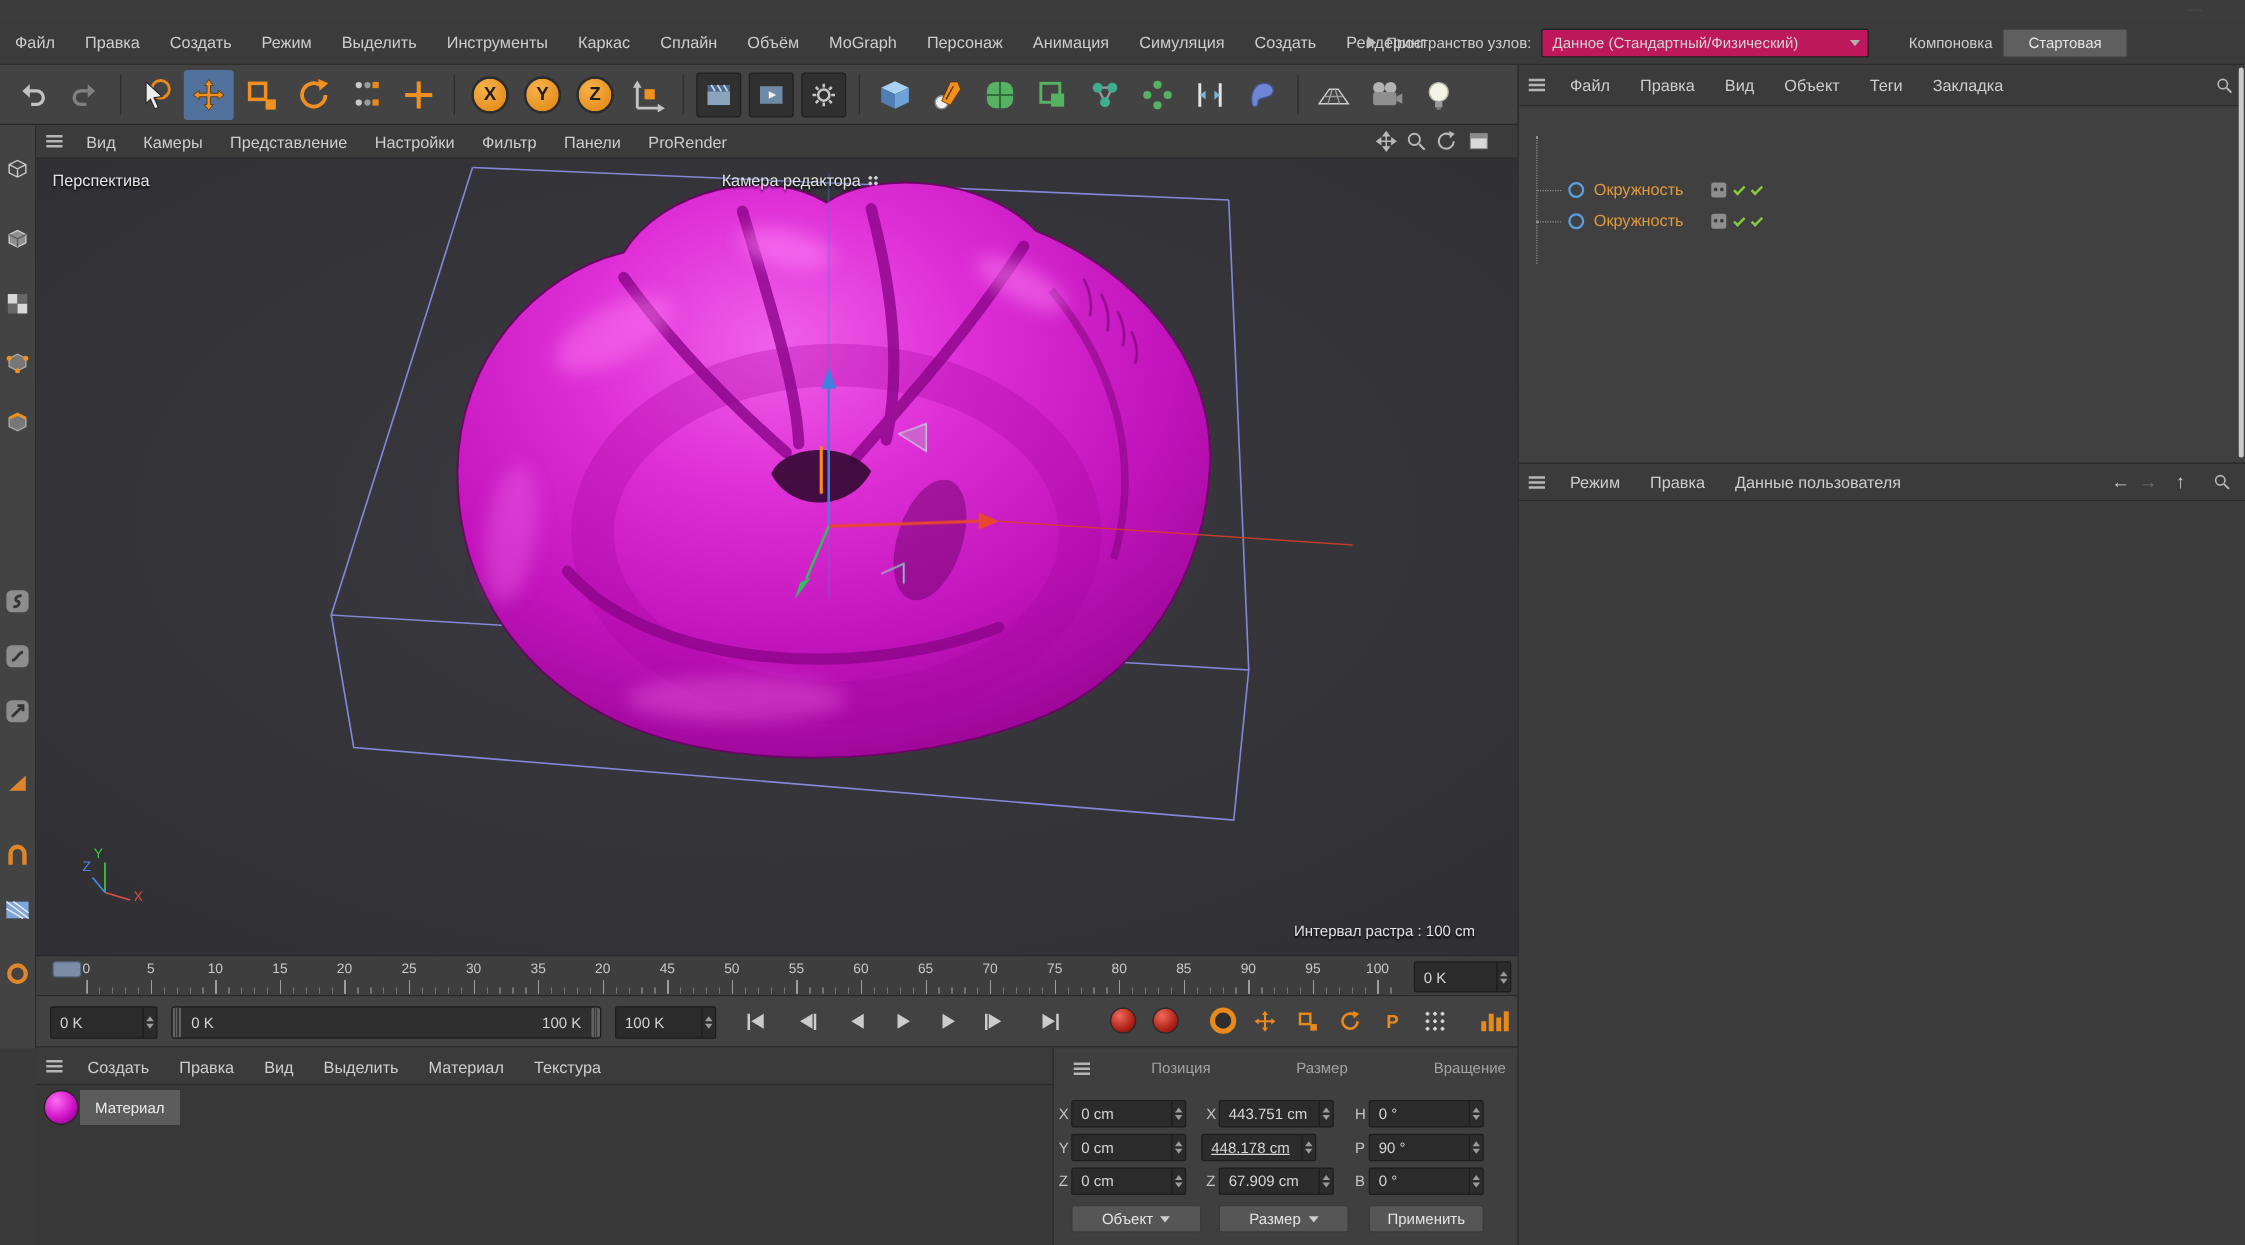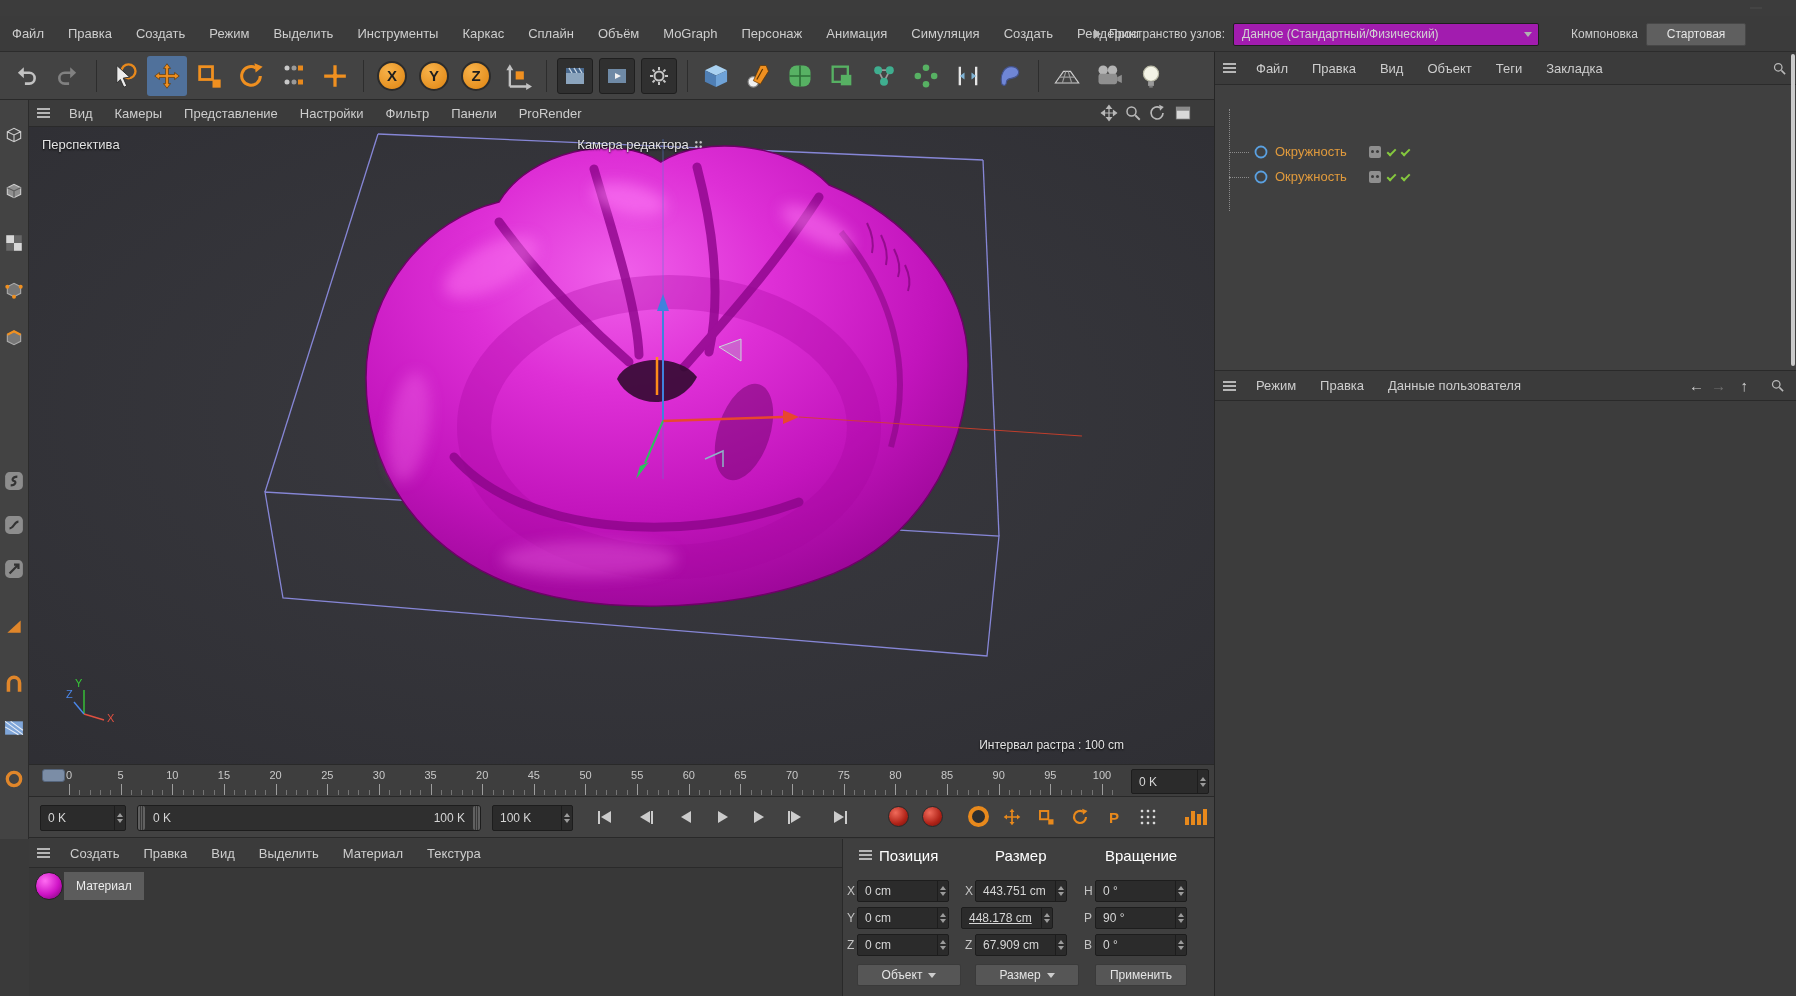--- a/index.html
+++ b/index.html
@@ -14,21 +14,21 @@
               font-size:12px; line-height:16px; padding-left:6px; }
   .minbtn { right:34px; top:7px; width:12px; height:2px; background:#444; }
 
   
   .menubar { left:0; top:16px; width:1796px; height:36px; background:#3b3b3b;
              border-bottom:1px solid #2c2c2c; display:flex; align-items:center; }
   .mi { padding:0 12px; color:#cdcdcd; font-size:13px; white-space:nowrap; }
   .node-space { left:1094px; top:22px; height:24px; display:flex; align-items:center; gap:8px; }
   .tri-r-sm { width:0; height:0; border-top:5px solid transparent; border-bottom:5px solid transparent;
               border-left:7px solid #b9b9b9; }
-  .ns-select { width:306px; height:23px; background:#a21caf; border:1px solid #1e1e1e; border-radius:2px;
+  .ns-select { width:262px; height:23px; background:#be185d; border:1px solid #1e1e1e; border-radius:2px;
                display:flex; align-items:center; padding:0 8px; color:#d2d2d2; font-size:12px; position:relative; }
   .ns-select .caret { position:absolute; right:6px; width:0; height:0; border-left:4px solid transparent;
                border-right:4px solid transparent; border-top:5px solid #b0b0b0; }
   .layout-chip { width:100px; height:23px; background:#5f5f5f; border:1px solid #474747; border-radius:2px;
                display:flex; align-items:center; justify-content:center; color:#e6e6e6; font-size:12px; }
 
   
   .toolbar { left:0; top:52px; width:1214px; height:48px; background:#434343;
              border-bottom:1px solid #292929; display:flex; align-items:center; padding-left:6px; gap:2px; }
   .ti { width:40px; height:40px; display:flex; align-items:center; justify-content:center; border-radius:3px; flex:0 0 auto; }
@@ -93,21 +93,21 @@
   
   .mm { left:29px; top:839px; width:813px; height:157px; background:#383838; }
   .mm-menu { height:29px; background:#3b3b3b; border-bottom:1px solid #2a2a2a; display:flex; align-items:center; }
   .mat-sphere { position:absolute; left:6px; top:33px; width:28px; height:28px; border-radius:50%;
                 background:radial-gradient(circle at 35% 30%, #ff6bf2, #cf14c6 55%, #6e026a); border:1px solid #222; }
   .mat-chip { position:absolute; left:35px; top:33px; height:28px; padding:0 12px; background:#5c5c5c;
               display:flex; align-items:center; color:#ececec; font-size:12px; }
 
   .coords { left:842px; top:839px; width:372px; height:157px; background:#3f3f3f; border-left:1px solid #292929; }
   .co-label { position:absolute; font-size:12px; color:#c4c4c4; }
-  .co-head { position:absolute; top:8px; font-size:15px; color:#ffffff; }
+  .co-head { position:absolute; top:8px; font-size:12px; color:#a3a3a3;margin-left:42px; }
   .co-field { position:absolute; height:22px; width:92px; }
   .co-btn { position:absolute; height:22px; background:#565656; border:1px solid #3a3a3a; border-radius:2px;
             color:#e4e4e4; font-size:12px; display:flex; align-items:center; justify-content:center; gap:6px; }
   .caret-dn { width:0; height:0; border-left:4px solid transparent; border-right:4px solid transparent; border-top:5px solid #cdcdcd; }
 
   
   .rpanel { left:1214px; top:52px; width:582px; height:944px; background:#3d3d3d; border-left:1px solid #262626; }
   .om-menu { position:absolute; left:0; top:0; width:582px; height:33px; background:#3b3b3b;
              border-bottom:1px solid #2b2b2b; display:flex; align-items:center; }
   .om-body { position:absolute; left:0; top:33px; width:582px; height:285px; background:#404040; }
@@ -522,21 +522,21 @@
         <polyline points="676,332 694,324 694,340" fill="none" stroke="#8fb4c8" stroke-width="1.5"></polyline>
       </g>
     </svg>
   </div>
 
   <div class="abs vp-label" style="left:42px;top:137px;">Перспектива</div>
   <div class="abs" style="left:555px;top:137px;width:170px;display:flex;align-items:center;justify-content:center;">
     <span class="vp-label">Камера редактора</span>
     <span class="cam-dots"></span>
   </div>
-  <div class="abs vp-label" style="left:924px;top:738px;width:200px;text-align:right;font-size:12px;">Интервал растра : 100 cm</div>
+  <div class="abs vp-label" style="left:980px;top:738px;width:200px;text-align:right;font-size:12px;">Интервал растра : 100 cm</div>
 
   <div class="abs" style="left:66px;top:678px;width:54px;height:50px;">
     <svg width="54" height="50" viewBox="0 0 54 50">
       <line x1="18" y1="36" x2="18" y2="12" stroke="#37c837" stroke-width="1.4"></line>
       <line x1="18" y1="36" x2="8" y2="24" stroke="#4a86e8" stroke-width="1.4"></line>
       <line x1="18" y1="36" x2="38" y2="42" stroke="#e05040" stroke-width="1.4"></line>
     </svg>
     <span class="abs" style="left:9px;top:-1px;color:#37c837;font-size:11px;">Y</span>
     <span class="abs" style="left:0px;top:10px;color:#4a86e8;font-size:11px;">Z</span>
     <span class="abs" style="left:41px;top:34px;color:#e05040;font-size:11px;">X</span>

